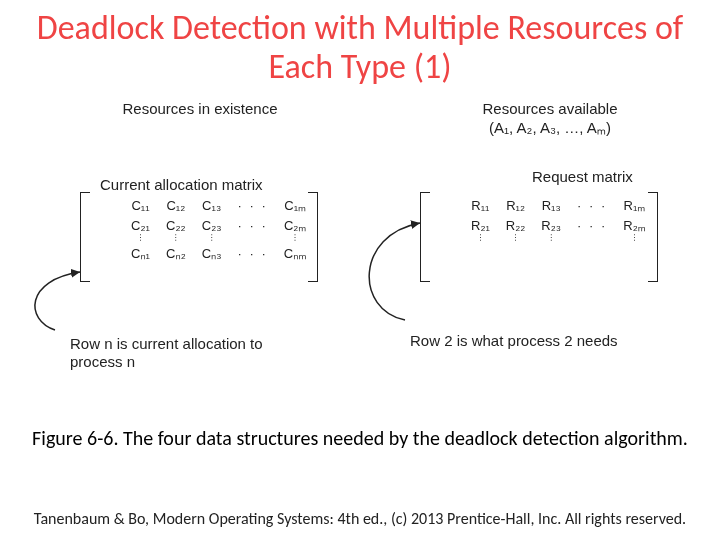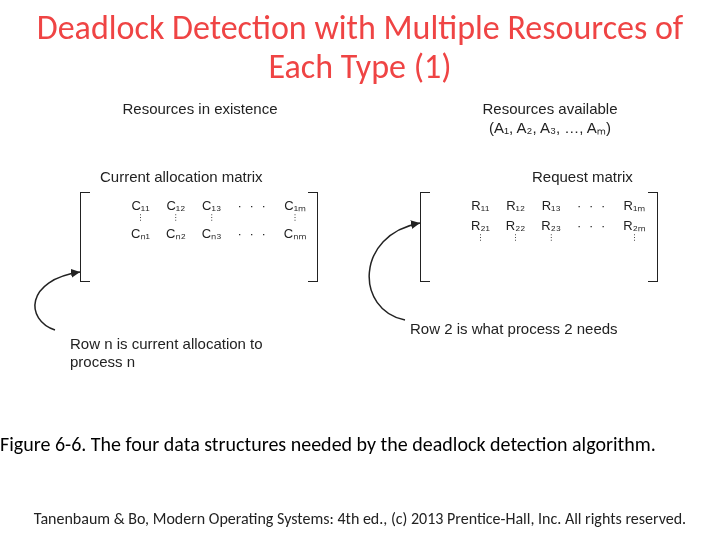--- a/index.html
+++ b/index.html
@@ -63,23 +63,24 @@
   .bracket.right { border-left: none; }
   .vdots td { font-size: 8px; line-height: 6px; padding: 0 8px 2px 8px; }
   .cdots { letter-spacing: 2px; }
   .arrow-svg { position: absolute; }
   .row-note {
     position: absolute;
     font-size: 15px;
     line-height: 1.2;
   }
   .caption {
+    text-align: center;
     font-size: 20px;
     line-height: 1.25;
-    margin-top: 12px;
+    margin-top: 6px;
     color: #000;
   }
   .footer {
     position: absolute;
     bottom: 12px;
     width: 100%;
     text-align: center;
     font-size: 16px;
     color: #222;
   }
@@ -88,34 +89,41 @@
 <body>
 
 <div class="title">Deadlock Detection with Multiple Resources of Each Type (1)</div>
 
 <div class="figure-area">
 
   <div class="block-label" style="left:50px; top:0;">
     <div>Resources in existence</div>
   </div>
 
-  <div class="matrix-title" style="left:80px; top:68px;">Current allocation matrix</div>
+  <div class="matrix-title" style="left:80px; top:76px;">Current allocation matrix</div>
 
   <div class="bracket left" style="left:60px; top:92px; height:90px;"></div>
   <div class="bracket right" style="left:288px; top:92px; height:90px;"></div>
 
   <div class="matrix" style="left:72px; top:95px;">
     <table>
       <tbody>
           <tr>
         <td>C₁₁</td>
         <td>C₁₂</td>
         <td>C₁₃</td>
         <td class="cdots">· · ·</td>
         <td>C₁ₘ</td>
+      </tr>
+      <tr>
+        <td>C₂₁</td>
+        <td>C₂₂</td>
+        <td>C₂₃</td>
+        <td class="cdots">· · ·</td>
+        <td>C₂ₘ</td>
       </tr>
       <tr class="vdots">
         <td>⋮</td>
         <td>⋮</td>
         <td>⋮</td>
         <td></td>
         <td>⋮</td>
       </tr>
       <tr>
         <td>Cₙ₁</td>
@@ -179,19 +187,19 @@
 
   <svg class="arrow-svg" style="left:330px; top:110px;" width="90" height="120">
     <defs>
         <marker id="ah2" markerWidth="8" markerHeight="8" refX="6" refY="3" orient="auto">
           <path d="M0,0 L6,3 L0,6 Z" fill="#222"></path>
         </marker>
       </defs>
     <path d="M 55 110 C 5 100, 5 25, 70 13" stroke="#222" stroke-width="1.5" fill="none" marker-end="url(#ah2)"></path>
   </svg>
 
-  <div class="row-note" style="left:390px; top:220px; width:280px;">Row 2 is what process 2 needs</div>
+  <div class="row-note" style="left:390px; top:232px; width:280px;">Row 2 is what process 2 needs</div>
 
 </div>
 
 <div class="caption">Figure 6-6. The four data structures needed by the deadlock detection algorithm.</div>
 
 <div class="footer">Tanenbaum &amp; Bo, Modern Operating Systems: 4th ed., (c) 2013 Prentice-Hall, Inc. All rights reserved.</div>
 
 </body></html>

